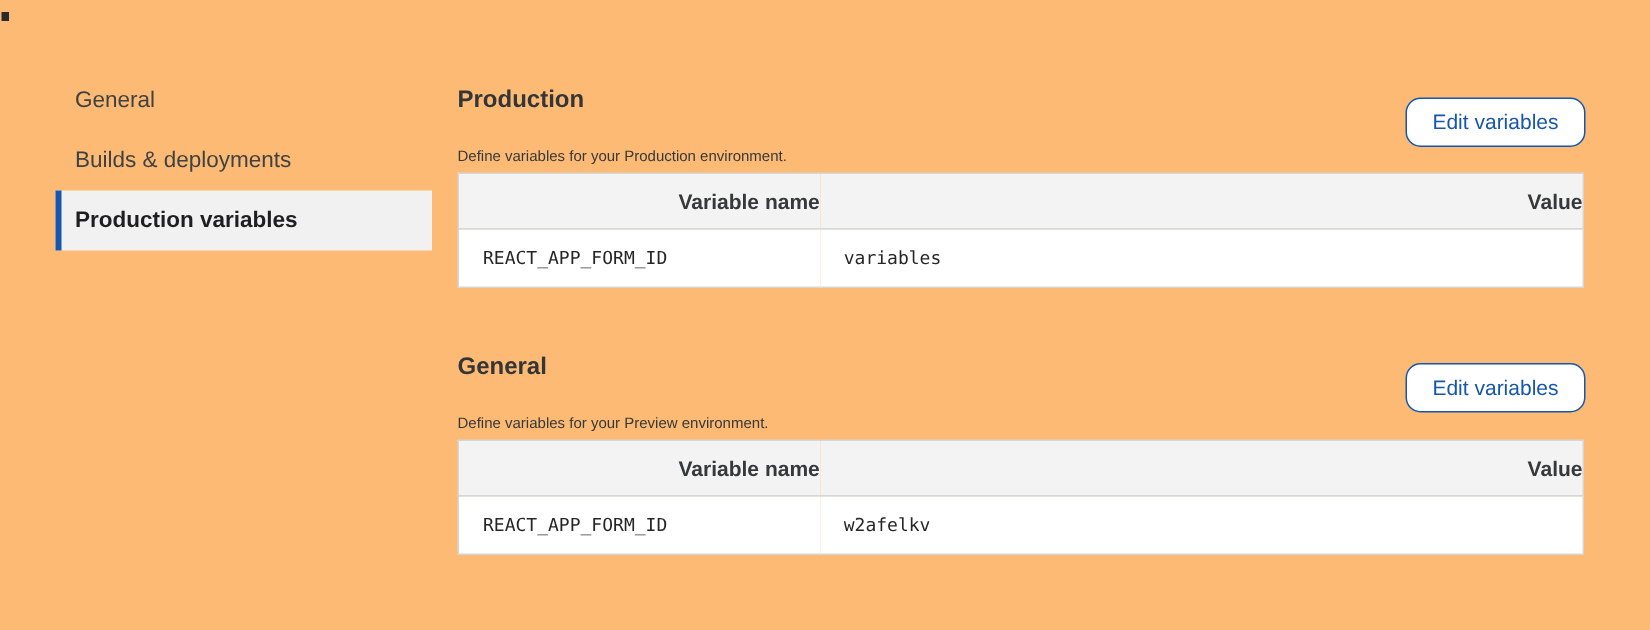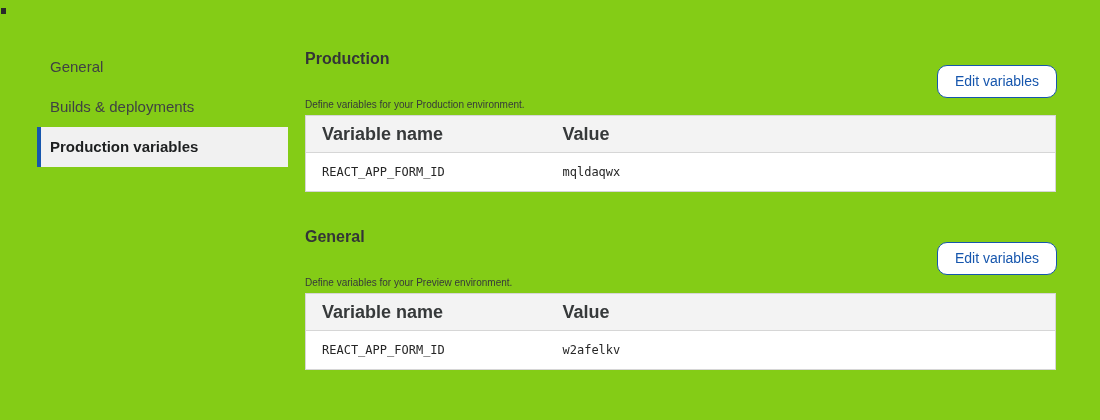--- a/index.html
+++ b/index.html
@@ -1,19 +1,19 @@
 <!DOCTYPE html>
 <html><head>
 <meta charset="utf-8">
 <style>
   * { margin: 0; padding: 0; box-sizing: border-box; }
   html, body { width: 1100px; height: 420px; background: #ffffff; overflow: hidden; }
   body { font-family: "Liberation Sans", sans-serif; color: #36393a; position: relative; }
 
-  .page { position: absolute; inset: 0; width: 1100px; height: 420px; background: #84cc16; }
+  .page { position: absolute; inset: 0; width: 1100px; height: 420px; background: #fdba74; }
 
   .screen-artifact {
     position: absolute; left: 1px; top: 8px; width: 5px; height: 6px;
     background: #2a2a2a;
   }
 
   
   .sidebar { position: absolute; left: 0; top: 47px; width: 290px; }
   .side-item {
     width: 251px; height: 40px; line-height: 40px;
@@ -28,21 +28,21 @@
     font-weight: bold; color: #1d1f20;
   }
 
   
   .content { position: absolute; left: 305px; top: 0; width: 752px; height: 420px; }
   .env-section { position: absolute; left: 0; width: 752px; }
   .env-section.production { top: 49px; }
   .env-section.preview { top: 227px; }
 
   .section-title {
-    position: absolute; top: 0; left: 0;
+    position: absolute; top: 8px; left: 0;
     font-size: 16px; font-weight: bold; color: #333537; line-height: 19px; text-align: center;
   }
   .section-desc {
     position: absolute; top: 48px; left: 0;
     font-size: 10px; color: #36393a; line-height: 16px;
   }
   .edit-btn {
     position: absolute; top: 15px; right: 0;
     height: 33px; padding: 0 17px;
     background: #ffffff;
@@ -51,22 +51,22 @@
     cursor: pointer; line-height: 31px;
   }
   .env-section.production .edit-btn { top: 16px; }
 
   .vars-table {
     position: absolute; top: 66px; left: 0;
     width: 751px; border-collapse: collapse; table-layout: fixed;
     border: 1px solid #d6d6d6;
   }
   .vars-table th {
-    height: 37px; background: #f3f3f3; text-align: left;
-    font-size: 18px; font-weight: bold; color: #36393a;
+    height: 37px; background: #f3f3f3; text-align: right;
+    font-size: 14px; font-weight: bold; color: #36393a;
     padding: 0 0 0 16px; border-bottom: 1px solid #d6d6d6;
   }
   .vars-table td {
     height: 39px; background: #ffffff; text-align: left;
     font-family: "DejaVu Sans Mono", monospace;
     font-size: 12px; color: #262626;
     padding: 0 0 0 16px;
   }
   .col-name { width: 241px; }
 </style>
@@ -96,21 +96,21 @@
           </colgroup>
         <thead>
           <tr>
             <th>Variable name</th>
             <th>Value</th>
           </tr>
         </thead>
         <tbody>
           <tr>
             <td>REACT_APP_FORM_ID</td>
-            <td>mqldaqwx</td>
+            <td>variables</td>
           </tr>
         </tbody>
       </table>
     </section>
 
     <section class="env-section preview">
       <h2 class="section-title">General</h2>
       <p class="section-desc">Define variables for your Preview environment.</p>
       <button class="edit-btn">Edit variables</button>
       <table class="vars-table">

